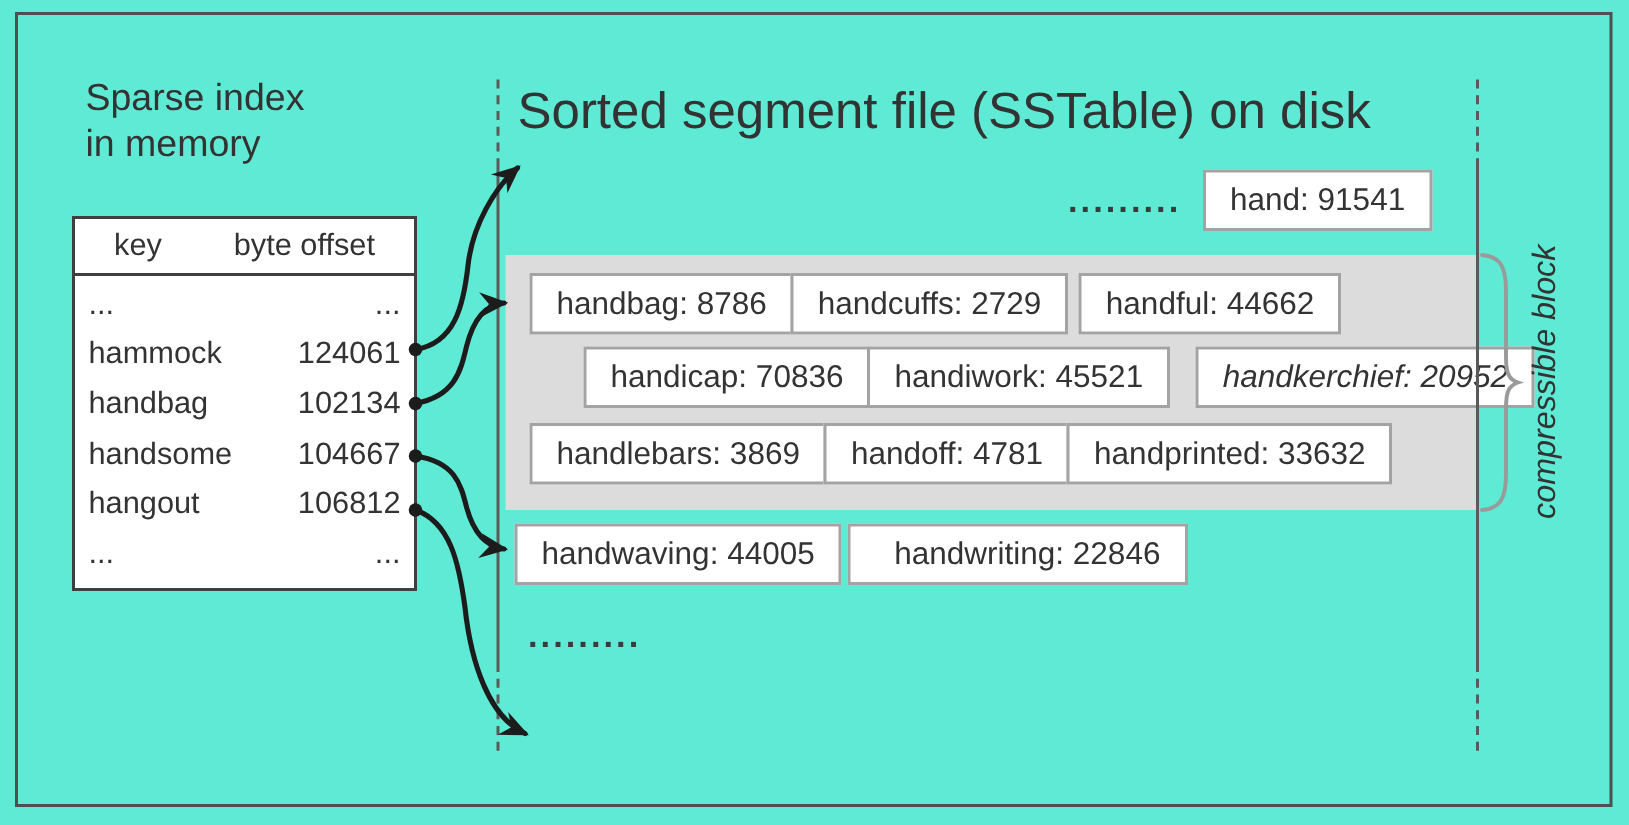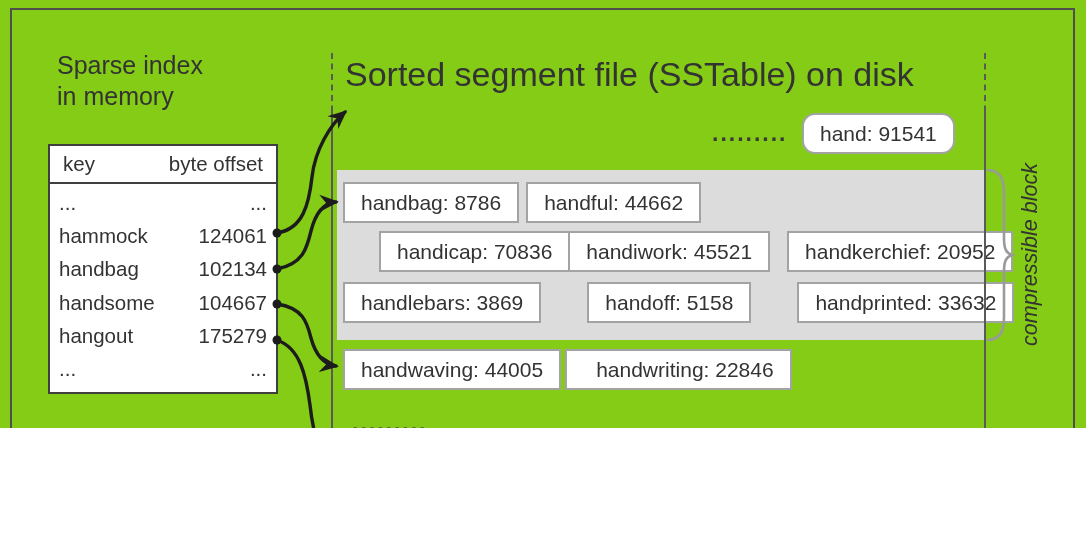--- a/index.html
+++ b/index.html
@@ -1,65 +1,65 @@
 <!DOCTYPE html>
 <html><head>
 <meta charset="utf-8">
 <style>
   html,body{margin:0;padding:0;background:#ffffff;}
   #stage{
-    position:relative;width:1086px;height:428px;background:#84cc16;
+    position:relative;width:1086px;height:550px;background:#5eead4;
     font-family:"Liberation Sans", sans-serif;color:#333333;overflow:hidden;
   }
   .abs{position:absolute;}
   #outer-border{
     left:10px;top:8px;width:1061px;height:526px;
     border:2px solid #4f4f4f;background:transparent;
   }
   
   #left-title{left:57px;top:50px;font-size:25px;line-height:31px;color:#333;}
   #right-title{left:345px;top:55px;font-size:34px;color:#333;white-space:nowrap;}
   
   #index-table{
     left:48px;top:144px;width:230px;height:250px;box-sizing:border-box;
     border:2px solid #3f3f3f;background:#fff;display:flex;flex-direction:column;
   }
   #index-table .hdr{
     display:flex;justify-content:space-between;align-items:center;
-    height:36px;padding:0 13px;border-bottom:2px solid #3f3f3f;
+    height:36px;padding:0 26px;border-bottom:2px solid #3f3f3f;
     font-size:20.5px;flex:0 0 auto;
   }
   #index-table .rows{
     flex:1 1 auto;display:flex;flex-direction:column;justify-content:space-around;
     padding:2px 9px 6px 9px;
   }
   #index-table .row{display:flex;justify-content:space-between;font-size:20.5px;}
   
   #dots-top,#dots-bottom{
     font-size:23px;letter-spacing:2px;font-weight:600;color:#3a3a3a;white-space:nowrap;
   }
   #dots-top{left:712px;top:120px;}
   #dots-bottom{left:352px;top:410px;}
   .cell{
     height:41px;box-sizing:border-box;background:#ffffff;border:2px solid #a3a3a3;
     display:flex;align-items:center;padding:0 16px;font-size:21px;color:#333;
     white-space:nowrap;flex:0 0 auto;
   }
   .cell.adj{margin-left:-2px;}
   .cell.gap7{margin-left:7px;}
-  .cell.gap5{margin-left:17px;}
+  .cell.gap5{margin-left:17px;font-style:italic;}
   .cell.gap4{margin-left:4px;padding-left:29px;}
-  #hand-box{left:802px;top:113px;border-radius:13px;}
+  #hand-box{left:802px;top:113px;}
   #gray-block{
     left:337px;top:170px;width:648px;height:170px;background:#dcdcdc;
   }
-  .block-row{position:absolute;left:6px;display:flex;align-items:center;}
+  .block-row{position:absolute;left:16px;display:flex;align-items:center;}
   #block-row-1{top:12px;}
   #block-row-2{top:61px;padding-left:36px;}
-  #block-row-3{top:112px;gap:48px;}
+  #block-row-3{top:112px;}
   #after-row{left:345px;top:349px;display:flex;align-items:center;}
   
   #compressible-label{
     left:921px;top:241px;width:220px;height:27px;text-align:center;
     transform:rotate(-90deg);font-style:italic;font-size:21.5px;color:#333;
     white-space:nowrap;
   }
   #overlay{left:0;top:0;pointer-events:none;}
 </style>
 </head>
@@ -91,48 +91,49 @@
       <div class="row">
         <span>handbag</span>
         <span>102134</span>
       </div>
       <div class="row">
         <span>handsome</span>
         <span>104667</span>
       </div>
       <div class="row">
         <span>hangout</span>
-        <span>175279</span>
+        <span>106812</span>
       </div>
       <div class="row">
         <span>...</span>
         <span>...</span>
       </div>
     </div>
   </div>
 
   <div id="right-title" class="abs">Sorted segment file (SSTable) on disk</div>
 
   <div id="dots-top" class="abs">.........</div>
 
   <div id="hand-box" class="abs cell">hand: 91541</div>
 
   <div id="gray-block" class="abs">
     <div id="block-row-1" class="block-row">
       <div class="cell">handbag: 8786</div>
+      <div class="cell adj">handcuffs: 2729</div>
       <div class="cell gap7">handful: 44662</div>
     </div>
     <div id="block-row-2" class="block-row">
       <div class="cell">handicap: 70836</div>
       <div class="cell adj">handiwork: 45521</div>
       <div class="cell gap5">handkerchief: 20952</div>
     </div>
     <div id="block-row-3" class="block-row">
       <div class="cell">handlebars: 3869</div>
-      <div class="cell adj">handoff: 5158</div>
+      <div class="cell adj">handoff: 4781</div>
       <div class="cell adj">handprinted: 33632</div>
     </div>
   </div>
 
   <div id="after-row" class="abs">
     <div class="cell adj">handwaving: 44005</div>
     <div class="cell gap4">handwriting: 22846</div>
   </div>
 
   <div id="dots-bottom" class="abs">.........</div>

